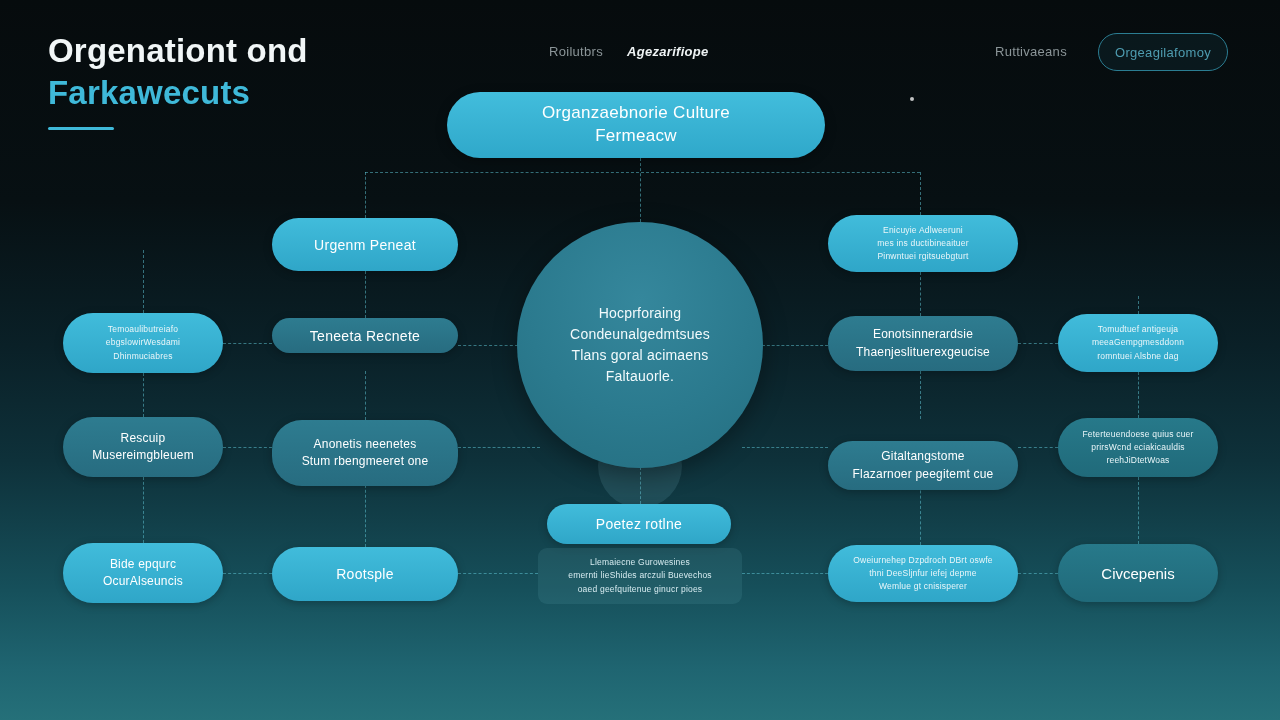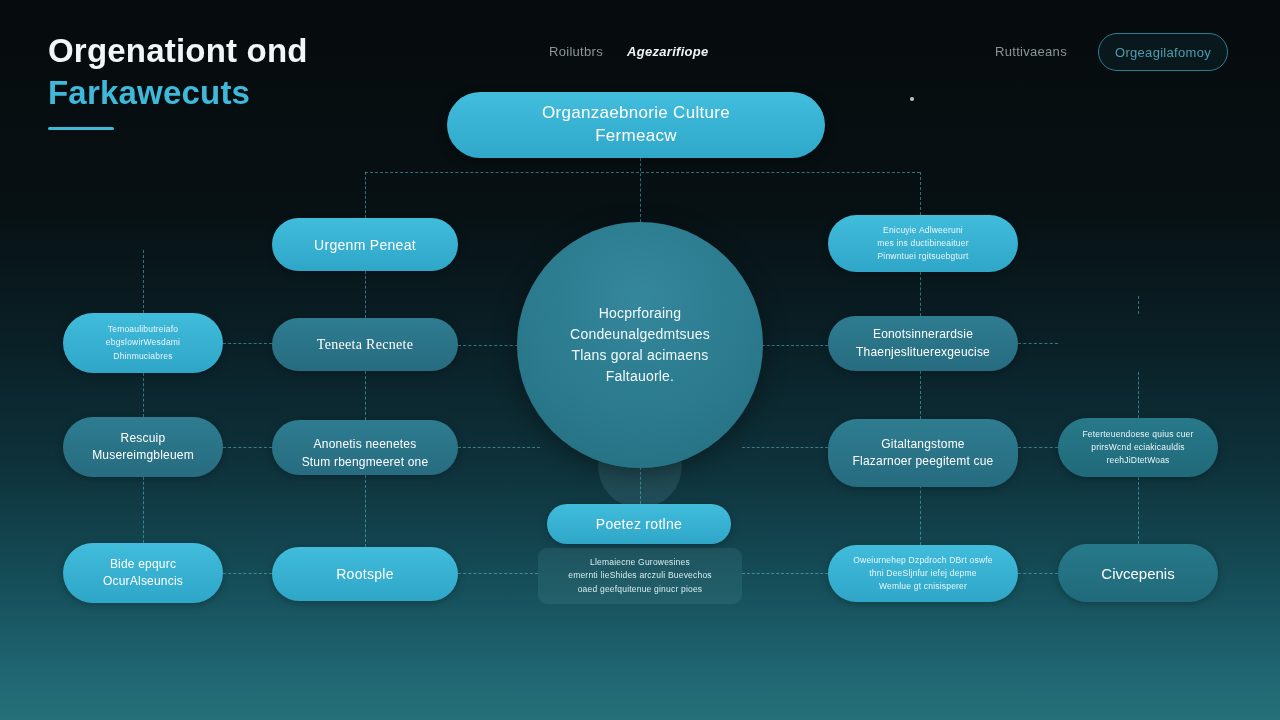--- a/index.html
+++ b/index.html
@@ -140,50 +140,55 @@
     <div>Musereimgbleuem</div>
   </div>
   <div class="node bright t-sm" style="left:63px; top:543px; width:160px; height:60px;">
     <div>Bide epqurc</div>
     <div>OcurAlseuncis</div>
   </div>
 
   <div class="node bright t-md" style="left:272px; top:218px; width:186px; height:53px;">
     <div>Urgenm Peneat</div>
   </div>
-  <div class="node dark t-md" style="left:272px; top:318px; width:186px; height:53px;font-family:Liberation Serif, serif;">
+  <div class="node dark t-md" style="left:272px; top:318px; width:186px; height:35px;">
     <div>Teneeta Recnete</div>
   </div>
-  <div class="node dark t-sm" style="left:272px; top:420px; width:186px; height:55px;justify-content:flex-end;">
+  <div class="node dark t-sm" style="left:272px; top:420px; width:186px; height:66px;">
     <div>Anonetis neenetes</div>
     <div>Stum rbengmeeret one</div>
   </div>
   <div class="node bright t-md" style="left:272px; top:547px; width:186px; height:54px;">
     <div>Rootsple</div>
   </div>
 
   <div class="node bright t-xs" style="left:828px; top:215px; width:190px; height:57px;">
     <div>Enicuyie Adlweeruni</div>
     <div>mes ins ductibineaituer</div>
     <div>Pinwntuei rgitsuebgturt</div>
   </div>
   <div class="node dark t-sm" style="left:828px; top:316px; width:190px; height:55px;">
     <div>Eonotsinnerardsie</div>
     <div>Thaenjeslituerexgeucise</div>
   </div>
-  <div class="node dark t-sm" style="left:828px; top:419px; width:190px; height:68px;">
+  <div class="node dark t-sm" style="left:828px; top:441px; width:190px; height:49px;">
     <div>Gitaltangstome</div>
     <div>Flazarnoer peegitemt cue</div>
   </div>
   <div class="node bright t-xs" style="left:828px; top:545px; width:190px; height:57px;">
     <div>Oweiurnehep Dzpdroch DBrt oswfe</div>
     <div>thni DeeSljnfur iefej depme</div>
     <div>Wemlue gt cnisisperer</div>
   </div>
 
+  <div class="node bright t-xs" style="left:1058px; top:314px; width:160px; height:58px;">
+    <div>Tomudtuef antigeuja</div>
+    <div>meeaGempgmesddonn</div>
+    <div>romntuei Alsbne dag</div>
+  </div>
   <div class="node midc t-xs" style="left:1058px; top:418px; width:160px; height:59px;">
     <div>Feterteuendoese quius cuer</div>
     <div>prirsWcnd eciakicauldis</div>
     <div>reehJiDtetWoas</div>
   </div>
   <div class="node midc" style="left:1058px; top:544px; width:160px; height:58px; font-size:15px;">
     <div>Civcepenis</div>
   </div>
 
   <div class="node bright t-md" style="left:547px; top:504px; width:184px; height:40px; border-radius:20px;">

